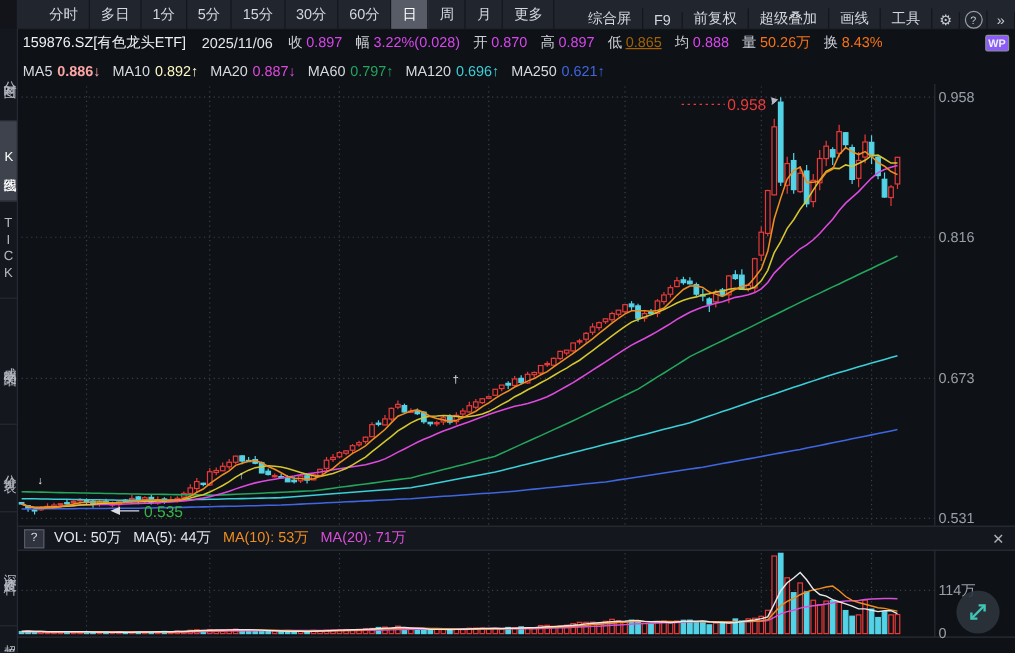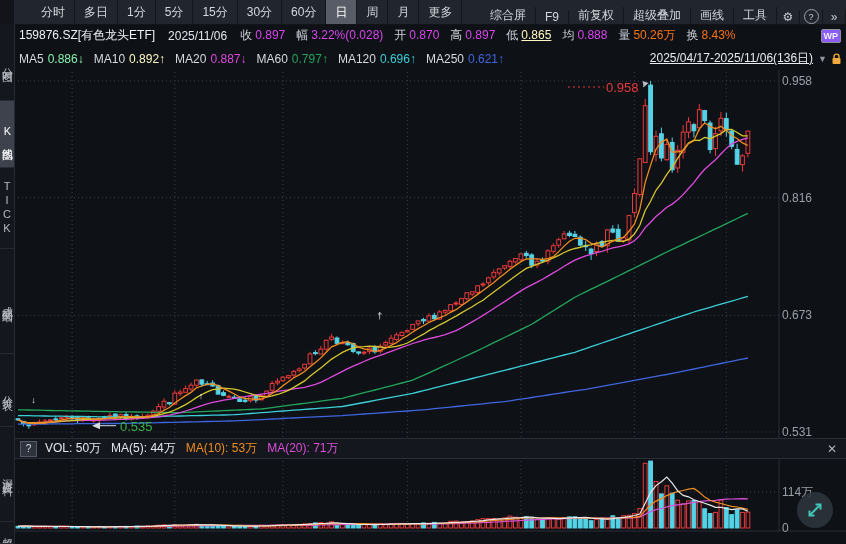--- a/index.html
+++ b/index.html
@@ -19,21 +19,21 @@
                border:1px solid #9aa0a9;border-radius:50%;font-size:9px;color:#c8ccd2;}
   
   .row{position:absolute;left:14px;right:0;display:flex;align-items:center;font-size:12px;
        white-space:nowrap;z-index:4;background:#0e1116;}
   #info-row{top:24px;height:23px;padding-left:5px;}
   #ma-row{top:47px;height:23px;padding-left:5px;}
   .code{color:#eef1f6;margin-right:13px;}
   .date{color:#e2e6ed;margin-right:13px;}
   .field{margin-right:11px;}
   .field .lbl{color:#ccd0d8;margin-right:3px;}
-  .v-red{color:#d946ef;} .v-green{color:#fef9c3;text-decoration:underline;} .v-white{color:#f97316;}
+  .v-red{color:#d946ef;} .v-green{color:#a16207;text-decoration:underline;} .v-white{color:#f97316;}
   .wp-badge{margin-left:auto;margin-right:5px;border:1px solid #8a8f99;background:#8b5cf6;
             color:#eef1f6;font-size:9px;font-weight:bold;padding:0 2px;border-radius:2px;line-height:12px;}
   .ma-item{margin-right:10px;}
   .ma-item .lbl{color:#d6d9df;margin-right:4px;}
   .range-wrap{margin-left:auto;display:flex;align-items:center;margin-right:4px;}
   .range{color:#e8ebf1;text-decoration:underline;}
   .tri{color:#8f949d;font-size:9px;margin:0 4px 0 5px;}
   
   .sidebar{position:absolute;top:24px;left:0;width:14px;bottom:0;background:#14171e;
            border-right:1px solid #262a33;display:flex;flex-direction:column;z-index:6;}
@@ -106,35 +106,27 @@
         <span class="field"><span class="lbl">低</span><span class="v-green">0.865</span></span>
         <span class="field"><span class="lbl">均</span><span class="v-red">0.888</span></span>
         <span class="field"><span class="lbl">量</span><span class="v-white">50.26万</span></span>
         <span class="field"><span class="lbl">换</span><span class="v-white">8.43%</span></span>
       </span>
     <span class="wp-badge">WP</span>
   </div>
 
   <div class="row" id="ma-row">
     <span style="display:flex;">
-        <span class="ma-item"><span class="lbl">MA5</span><span style="color: #86efac;">0.886↓</span></span>
+        <span class="ma-item"><span class="lbl">MA5</span><span style="color: #fca5a5; font-weight: bold;">0.886↓</span></span>
         <span class="ma-item"><span class="lbl">MA10</span><span style="color: #fef9c3;">0.892↑</span></span>
         <span class="ma-item"><span class="lbl">MA20</span><span style="color: rgb(222, 74, 222);">0.887↓</span></span>
         <span class="ma-item"><span class="lbl">MA60</span><span style="color: rgb(35, 165, 92); text-align: right;">0.797↑</span></span>
         <span class="ma-item"><span class="lbl">MA120</span><span style="color: rgb(59, 207, 216);">0.696↑</span></span>
         <span class="ma-item"><span class="lbl">MA250</span><span style="color: rgb(63, 102, 224);">0.621↑</span></span>
       </span>
-    <span class="range-wrap">
-      <span class="range">2025/04/17-2025/11/06(136日)</span>
-      <span class="tri">▼</span>
-      <svg width="11" height="12">
-        <path d="M3 5 V3.6 a2.4 2.4 0 0 1 5 0 V5" fill="none" stroke="#f2a93b" stroke-width="1.4"></path>
-        <rect x="1.5" y="5" width="8" height="6" fill="#f2a93b" rx="1"></rect>
-      </svg>
-    </span>
   </div>
 
   <div class="sidebar">
       <div class="side-item" style="height: 76px;">分时图</div>
       <div class="side-item sel" style="height: 66px;">K线图</div>
       <div class="side-item" style="height: 80px;">TICK</div>
       <div class="side-item" style="height: 104px;">成交明细</div>
       <div class="side-item" style="height: 72px;">分价表</div>
       <div class="side-item" style="height: 94px;">深度资料</div>
       <div class="side-item" style="flex: 1 1 0%;">超级盘口</div>

